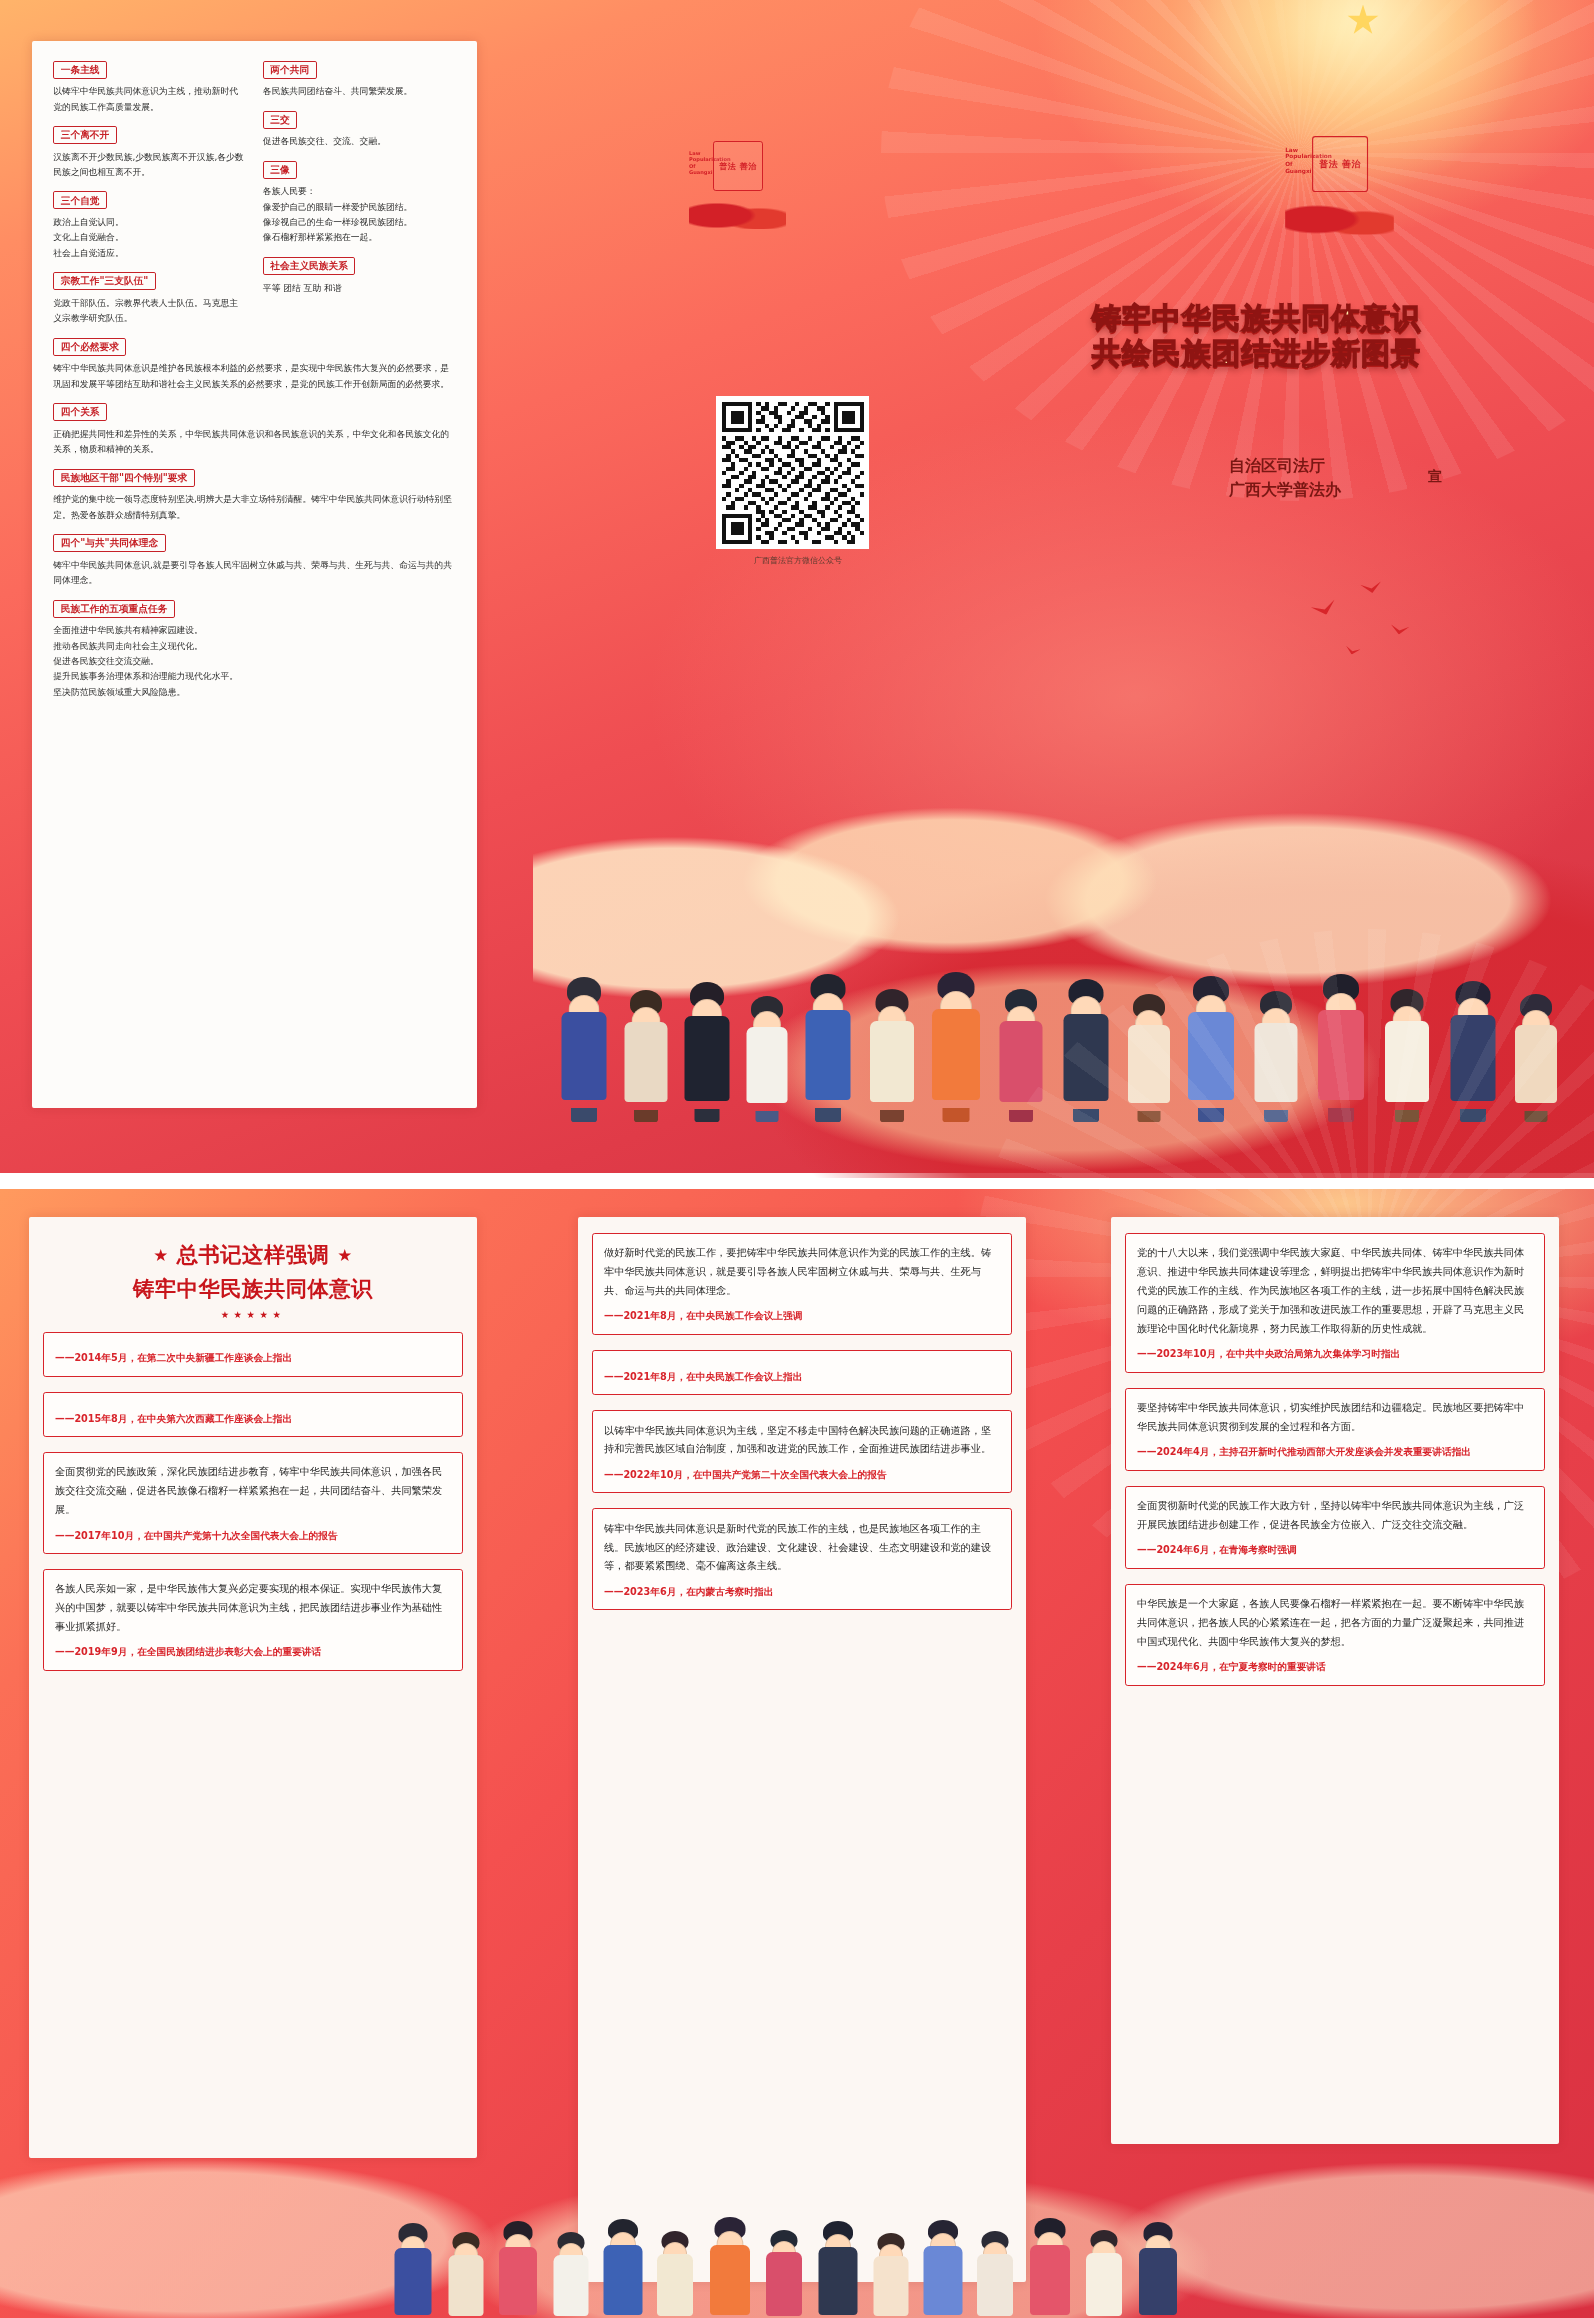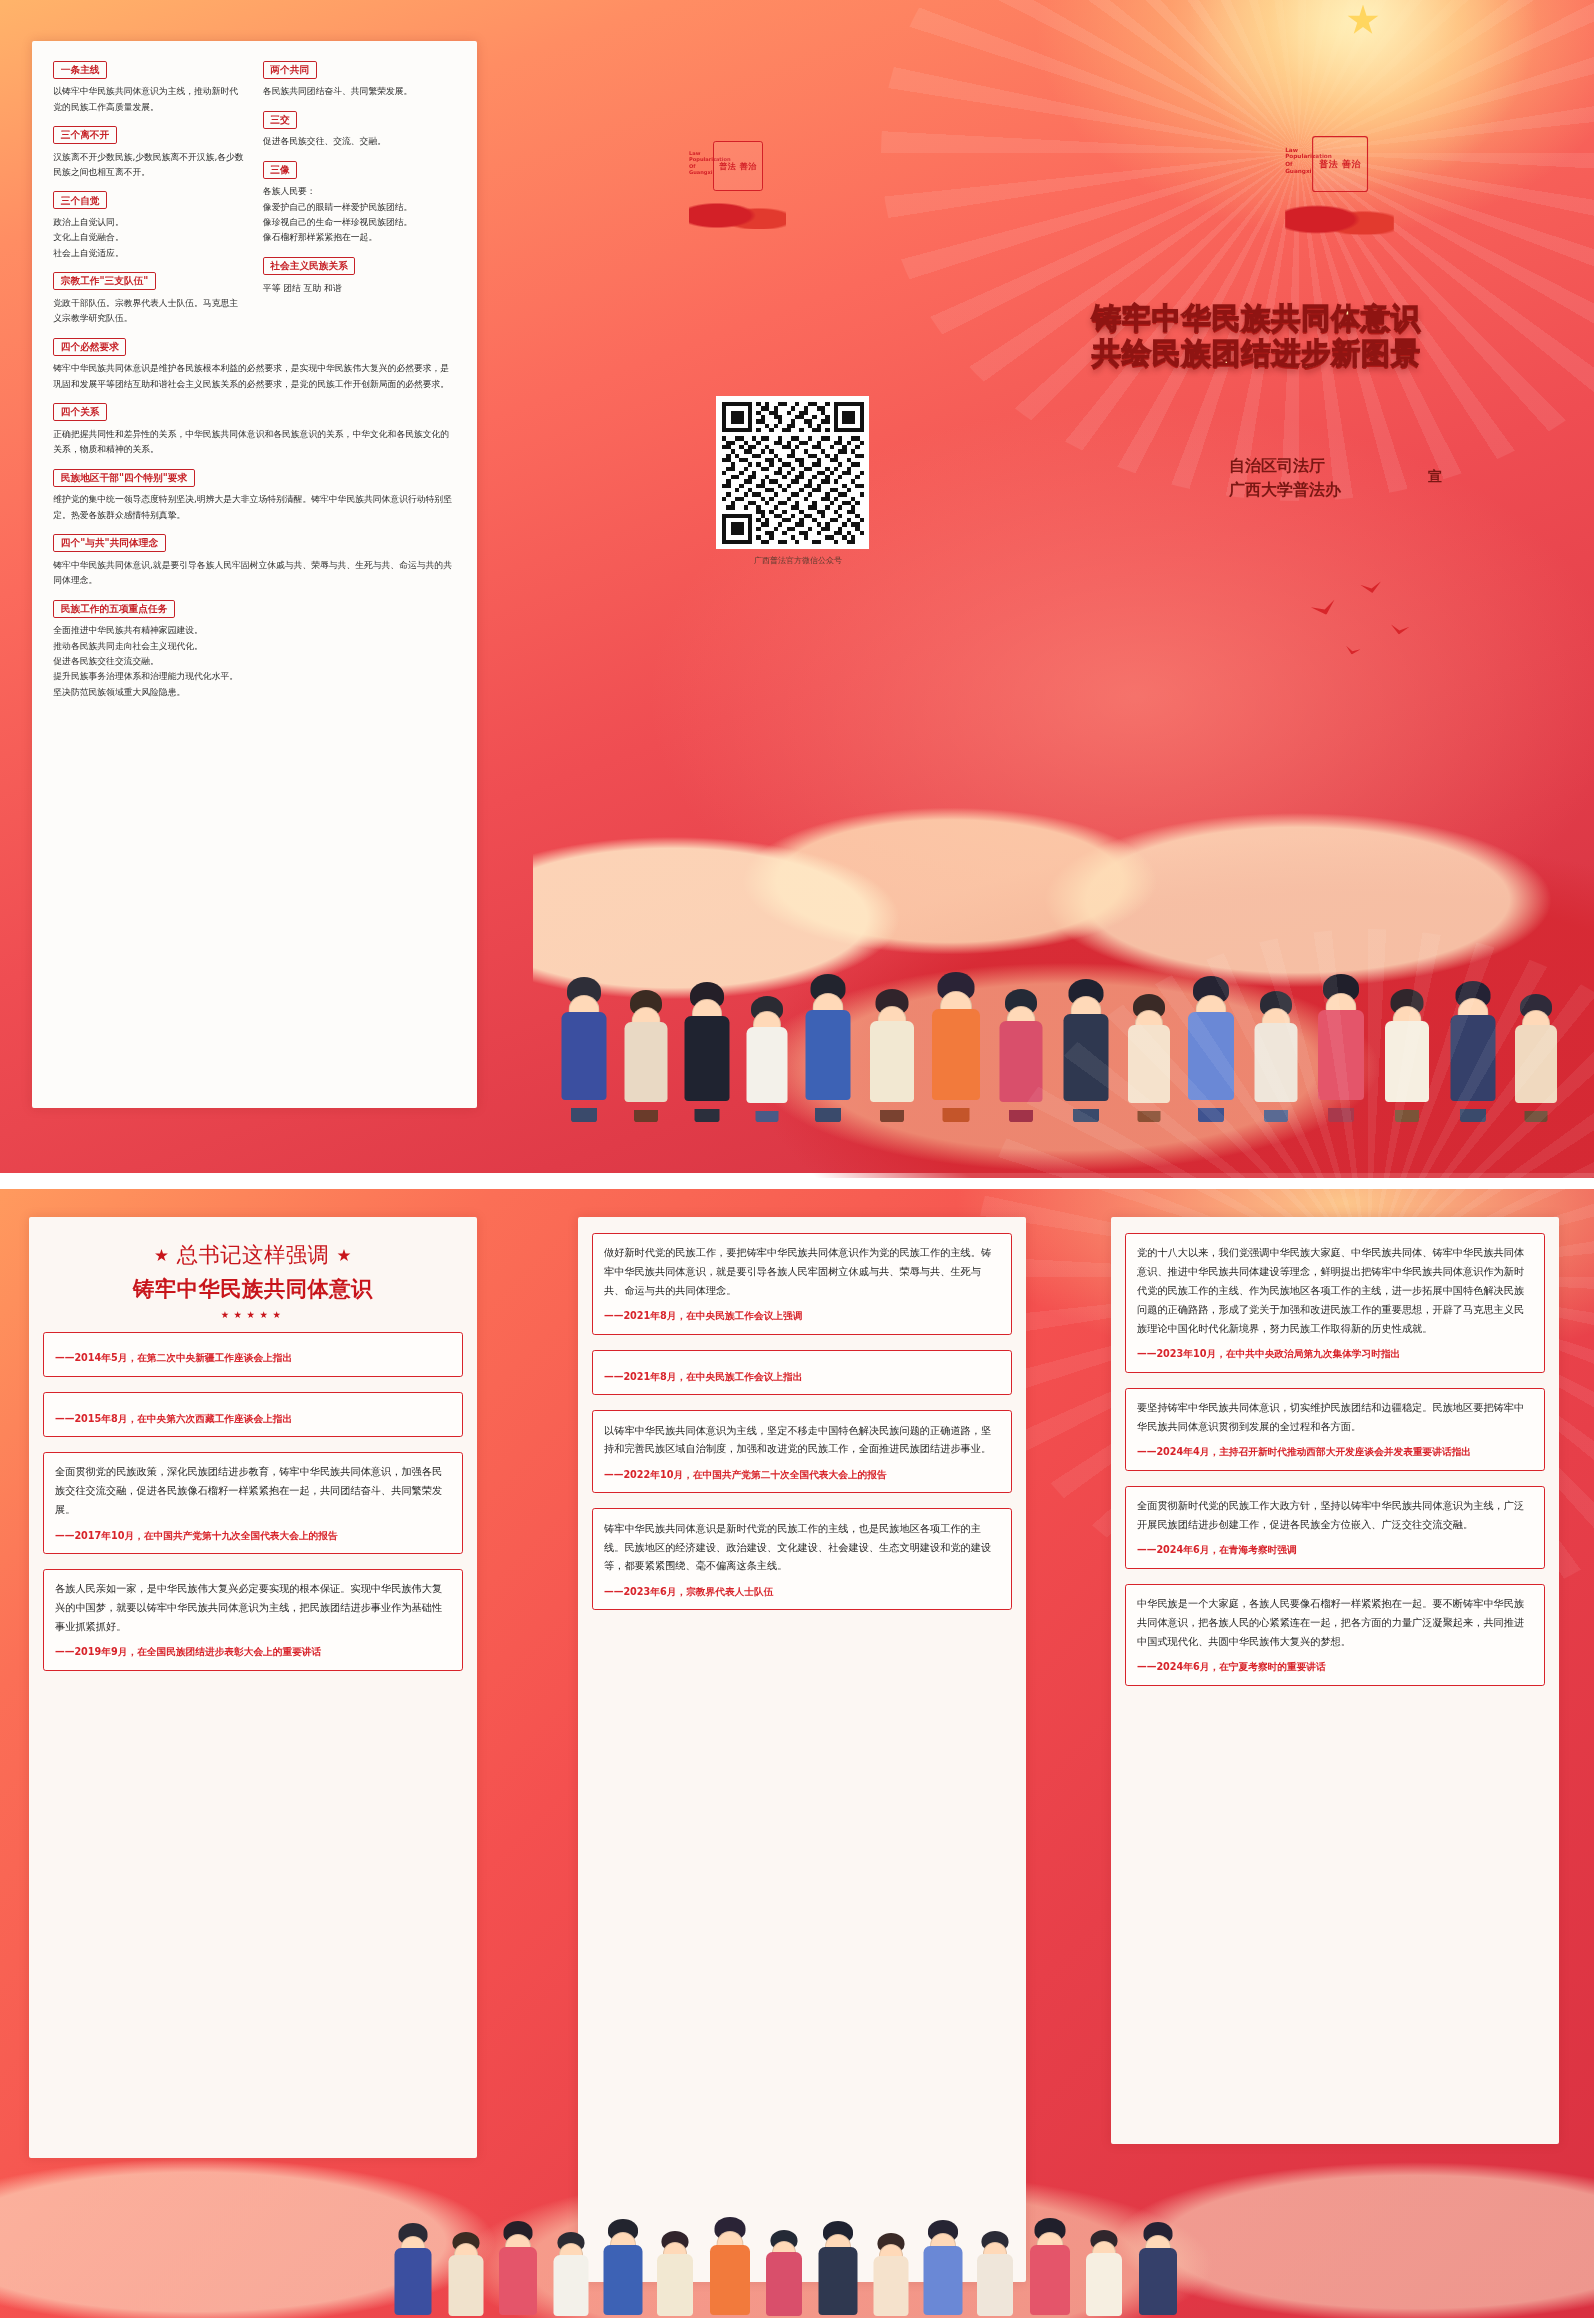--- a/index.html
+++ b/index.html
@@ -89,21 +89,21 @@
                   radial-gradient(ellipse 510px 130px at 835px 218px, rgba(255,225,190,.55) 0 60%, rgba(255,225,190,0) 74%),
                   radial-gradient(ellipse 417px 111px at 1414px 195px, rgba(255,235,205,.55) 0 60%, rgba(255,235,205,0) 72%);}
 
   .col{position:absolute;top:1217px;width:448px;background:#fcf7f3;border-radius:1.9px;
        box-shadow:0 0 10.2px rgba(120,20,20,.15);padding:16px 14px 18.5px 14px;box-sizing:border-box;}
   #col1{left:29px;height:941px;}
   #col2{left:578px;top:1217px;height:1065px;}
   #col3{left:1111px;top:1217px;height:927px;}
 
   .title-wrap{text-align:center;margin:7.4px 0 12px 0;}
-  .t1{color:#c8151b;font-size:21.3px;font-weight:normal;letter-spacing:0.5px;}
+  .t1{color:#c8151b;font-size:21.3px;font-weight:bold;letter-spacing:0.5px;}
   .t1 .st{color:#c8151b;font-size:16.7px;vertical-align:1.4px;}
   .t2{color:#c8151b;font-size:21.3px;font-weight:bold;margin-top:4.6px;letter-spacing:0.5px;}
   .dots{color:#c8151b;letter-spacing:4.6px;font-size:9.3px;margin-top:5.6px;}
 
   .qbox{border:0.9px solid #d8232a;border-radius:2.8px;padding:10.2px 11px 9.3px 11px;margin-bottom:15px;background:#fffdfb;}
   .qtext{font-size:10.2px;line-height:1.85;color:#262626;}
   .qsrc{color:#d8232a;font-size:9.7px;font-weight:bold;line-height:1.7;margin-top:7.4px;}
 </style>
 </head>
 <body>
@@ -631,21 +631,21 @@
     </div>
     <div class="qbox">
       <div class="qsrc">——2021年8月，在中央民族工作会议上指出</div>
     </div>
     <div class="qbox">
       <div class="qtext">以铸牢中华民族共同体意识为主线，坚定不移走中国特色解决民族问题的正确道路，坚持和完善民族区域自治制度，加强和改进党的民族工作，全面推进民族团结进步事业。</div>
       <div class="qsrc">——2022年10月，在中国共产党第二十次全国代表大会上的报告</div>
     </div>
     <div class="qbox">
       <div class="qtext">铸牢中华民族共同体意识是新时代党的民族工作的主线，也是民族地区各项工作的主线。民族地区的经济建设、政治建设、文化建设、社会建设、生态文明建设和党的建设等，都要紧紧围绕、毫不偏离这条主线。</div>
-      <div class="qsrc">——2023年6月，宗教界代表人士队伍</div>
+      <div class="qsrc">——2023年6月，在内蒙古考察时指出</div>
     </div>
   </div>
 
   <div class="col" id="col3">
     <div class="qbox">
       <div class="qtext">党的十八大以来，我们党强调中华民族大家庭、中华民族共同体、铸牢中华民族共同体意识、推进中华民族共同体建设等理念，鲜明提出把铸牢中华民族共同体意识作为新时代党的民族工作的主线、作为民族地区各项工作的主线，进一步拓展中国特色解决民族问题的正确路路，形成了党关于加强和改进民族工作的重要思想，开辟了马克思主义民族理论中国化时代化新境界，努力民族工作取得新的历史性成就。</div>
       <div class="qsrc">——2023年10月，在中共中央政治局第九次集体学习时指出</div>
     </div>
     <div class="qbox">
       <div class="qtext">要坚持铸牢中华民族共同体意识，切实维护民族团结和边疆稳定。民族地区要把铸牢中华民族共同体意识贯彻到发展的全过程和各方面。</div>

